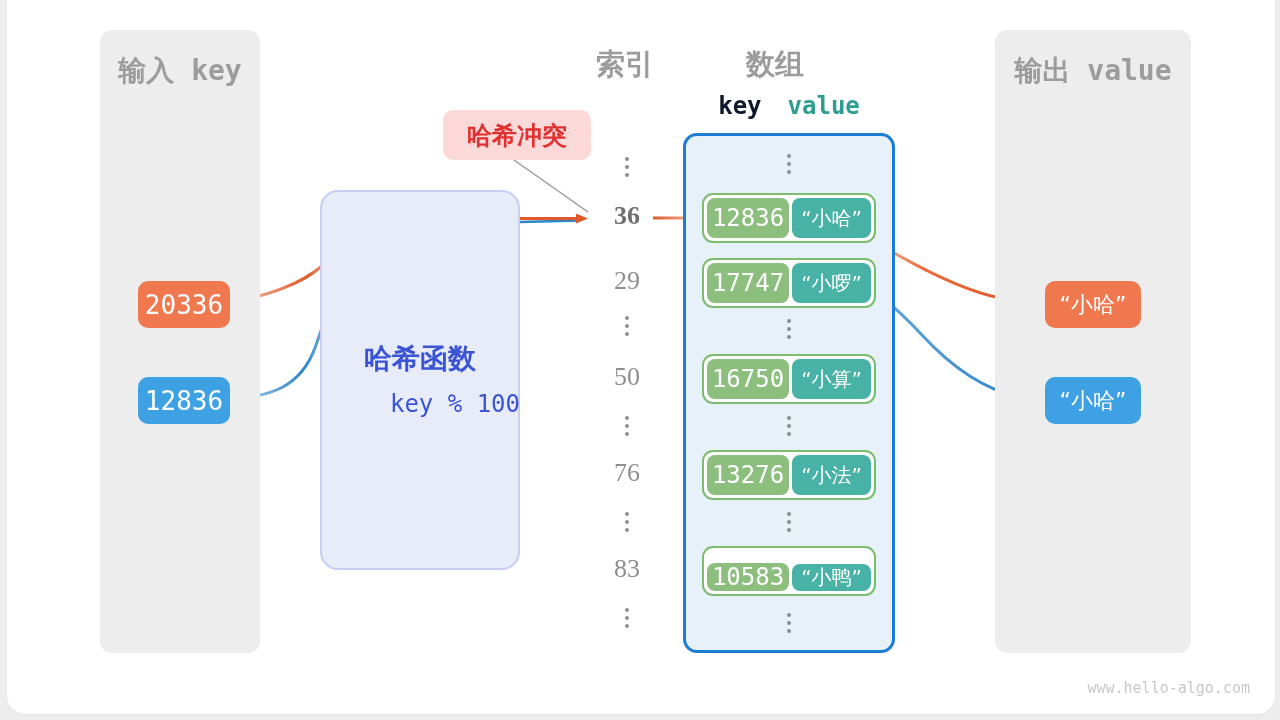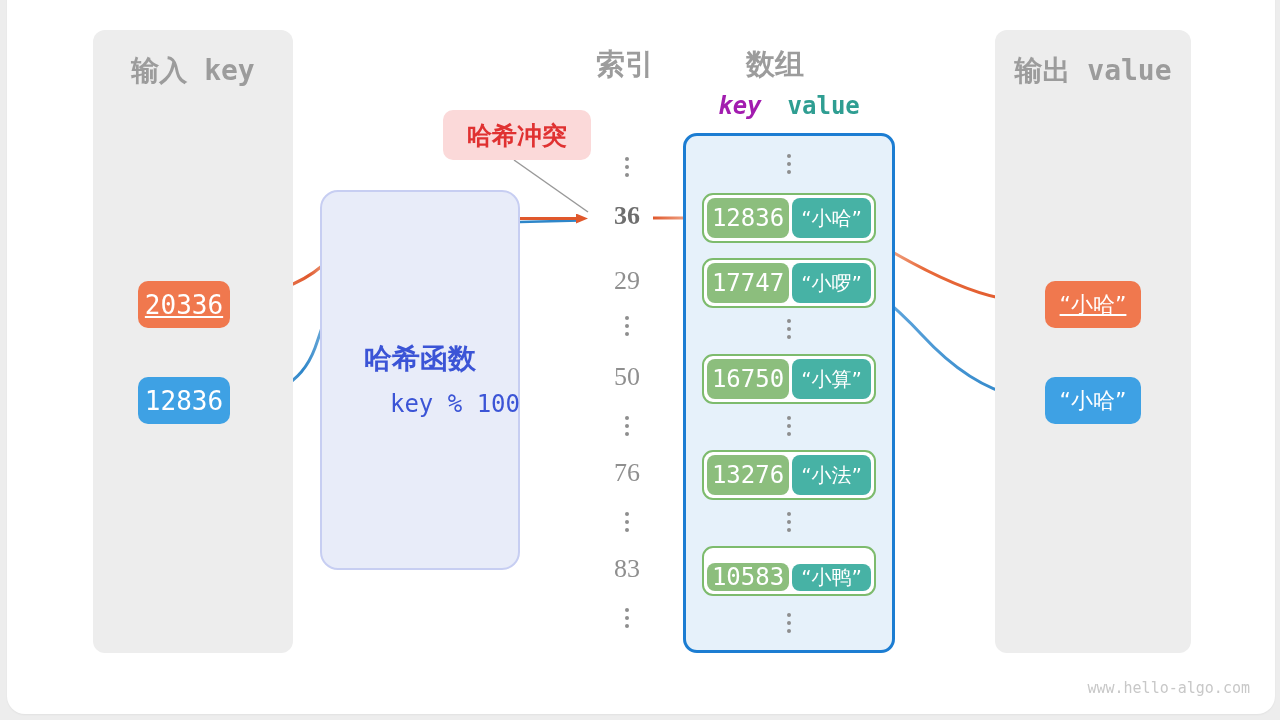--- a/index.html
+++ b/index.html
@@ -6,30 +6,30 @@
   body { background:#f1f1f1; font-family:"DejaVu Sans", sans-serif; }
 
   .canvas { position:relative; width:1280px; height:720px; background:#ededed; overflow:hidden; }
   .card   { position:absolute; left:7px; top:-20px; right:5px; bottom:6px; background:#fff;
             border-radius:18px; box-shadow:0 1px 2px rgba(0,0,0,.05); }
 
   .mixed  { font-family:"DejaVu Sans Mono","DejaVu Sans",monospace,sans-serif; }
 
   
   .panel { position:absolute; background:#ededed; border-radius:12px; }
-  .panel-input  { left:93px; top:30px; width:200px; height:623px; }
+  .panel-input  { left:100px; top:30px; width:160px; height:623px; }
   .panel-output { left:995px; top:30px; width:196px; height:623px; }
   .panel-title  { margin-top:22px; text-align:center; font-size:28px; font-weight:700; color:#9c9c9c; }
 
   
   .pill { position:absolute; display:flex; align-items:center; justify-content:center;
           border-radius:10px; color:#fff; }
   .pill.num { font-family:"DejaVu Sans Mono",monospace; font-size:26px; }
   .pill.cjk { font-size:22px; font-weight:500; }
-  .orange { background:#F0784E;text-decoration:underline; }
+  .orange { background:#F0784E; }
   .blue   { background:#3EA1E4; }
   .key-20336 { left:138px; top:281px; width:92px; height:47px; }
   .key-12836 { left:138px; top:377px; width:92px; height:47px; }
   .out-orange { left:1045px; top:281px; width:96px; height:47px; }
   .out-blue   { left:1045px; top:377px; width:96px; height:47px; }
 
   
   .hash-box { position:absolute; left:320px; top:190px; width:200px; height:380px;
               background:#E8ECF9; border:2px solid #C7CEF2; border-radius:18px; }
   .hash-title { position:absolute; left:320px; top:340px; width:200px; text-align:center;
@@ -43,21 +43,21 @@
                justify-content:center; font-size:25px; font-weight:700; color:#E03131; }
 
   
   .col-header { position:absolute; top:45px; width:100px; text-align:center;
                 font-size:29px; font-weight:700; color:#9c9c9c; }
   .hdr-index { left:575px; }
   .hdr-array { left:725px; }
   .kv-header { position:absolute; left:700px; top:92px; width:178px; display:flex;
                justify-content:center; gap:26px; font-family:"DejaVu Sans Mono",monospace;
                font-size:24px; font-weight:600; }
-  .kv-key   { color:#a21caf;font-style:italic; }
+  .kv-key   { color:#0f172a; }
   .kv-value { color:#2F9E92; }
 
   
   .idx { position:absolute; left:595px; width:64px; text-align:center;
          font-family:Liberation Serif, serif; font-size:26px; color:#8f8f8f; }
   .idx.hot { font-weight:700; color:#6e6e6e; }
   .idx-36 { top:201px; } .idx-37 { top:266px; } .idx-50 { top:362px; }
   .idx-76 { top:458px; } .idx-83 { top:554px; }
 
   

